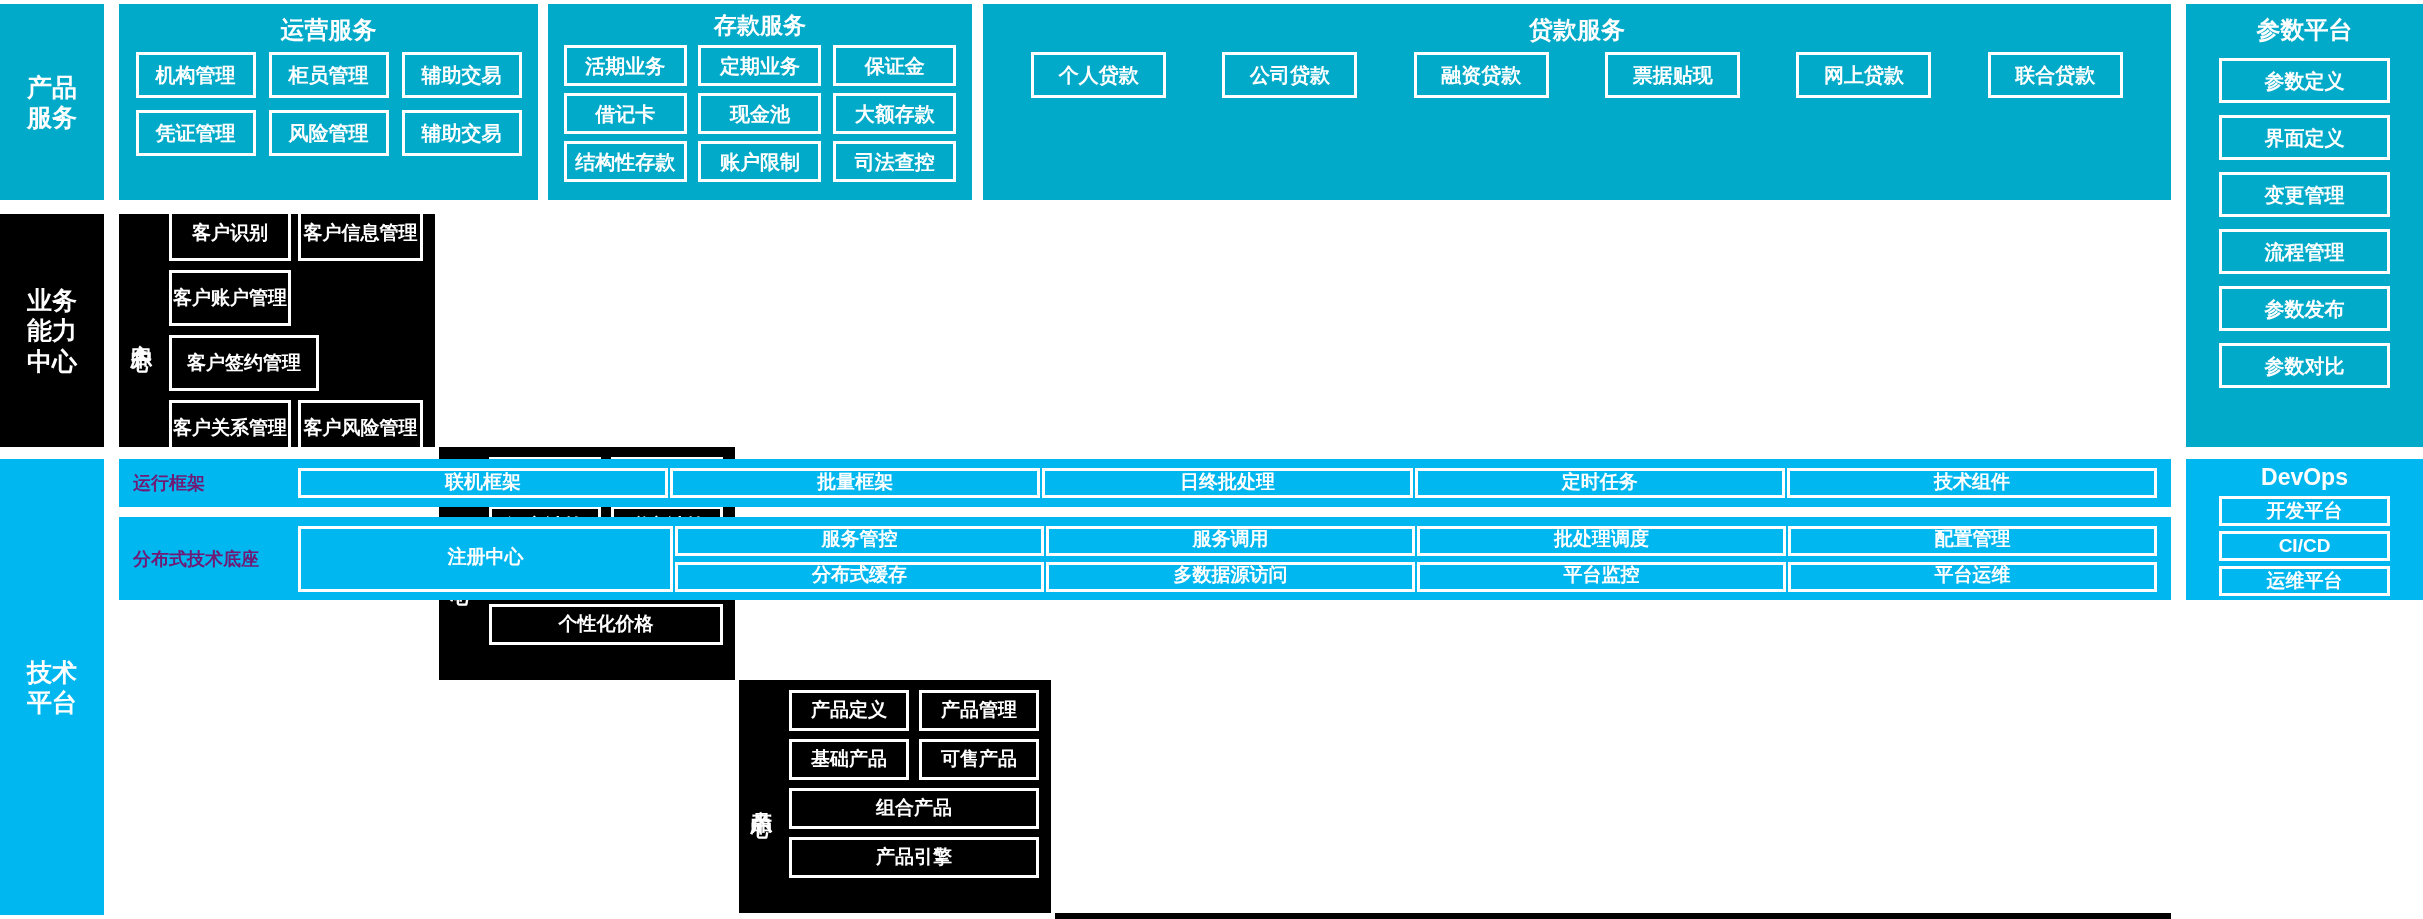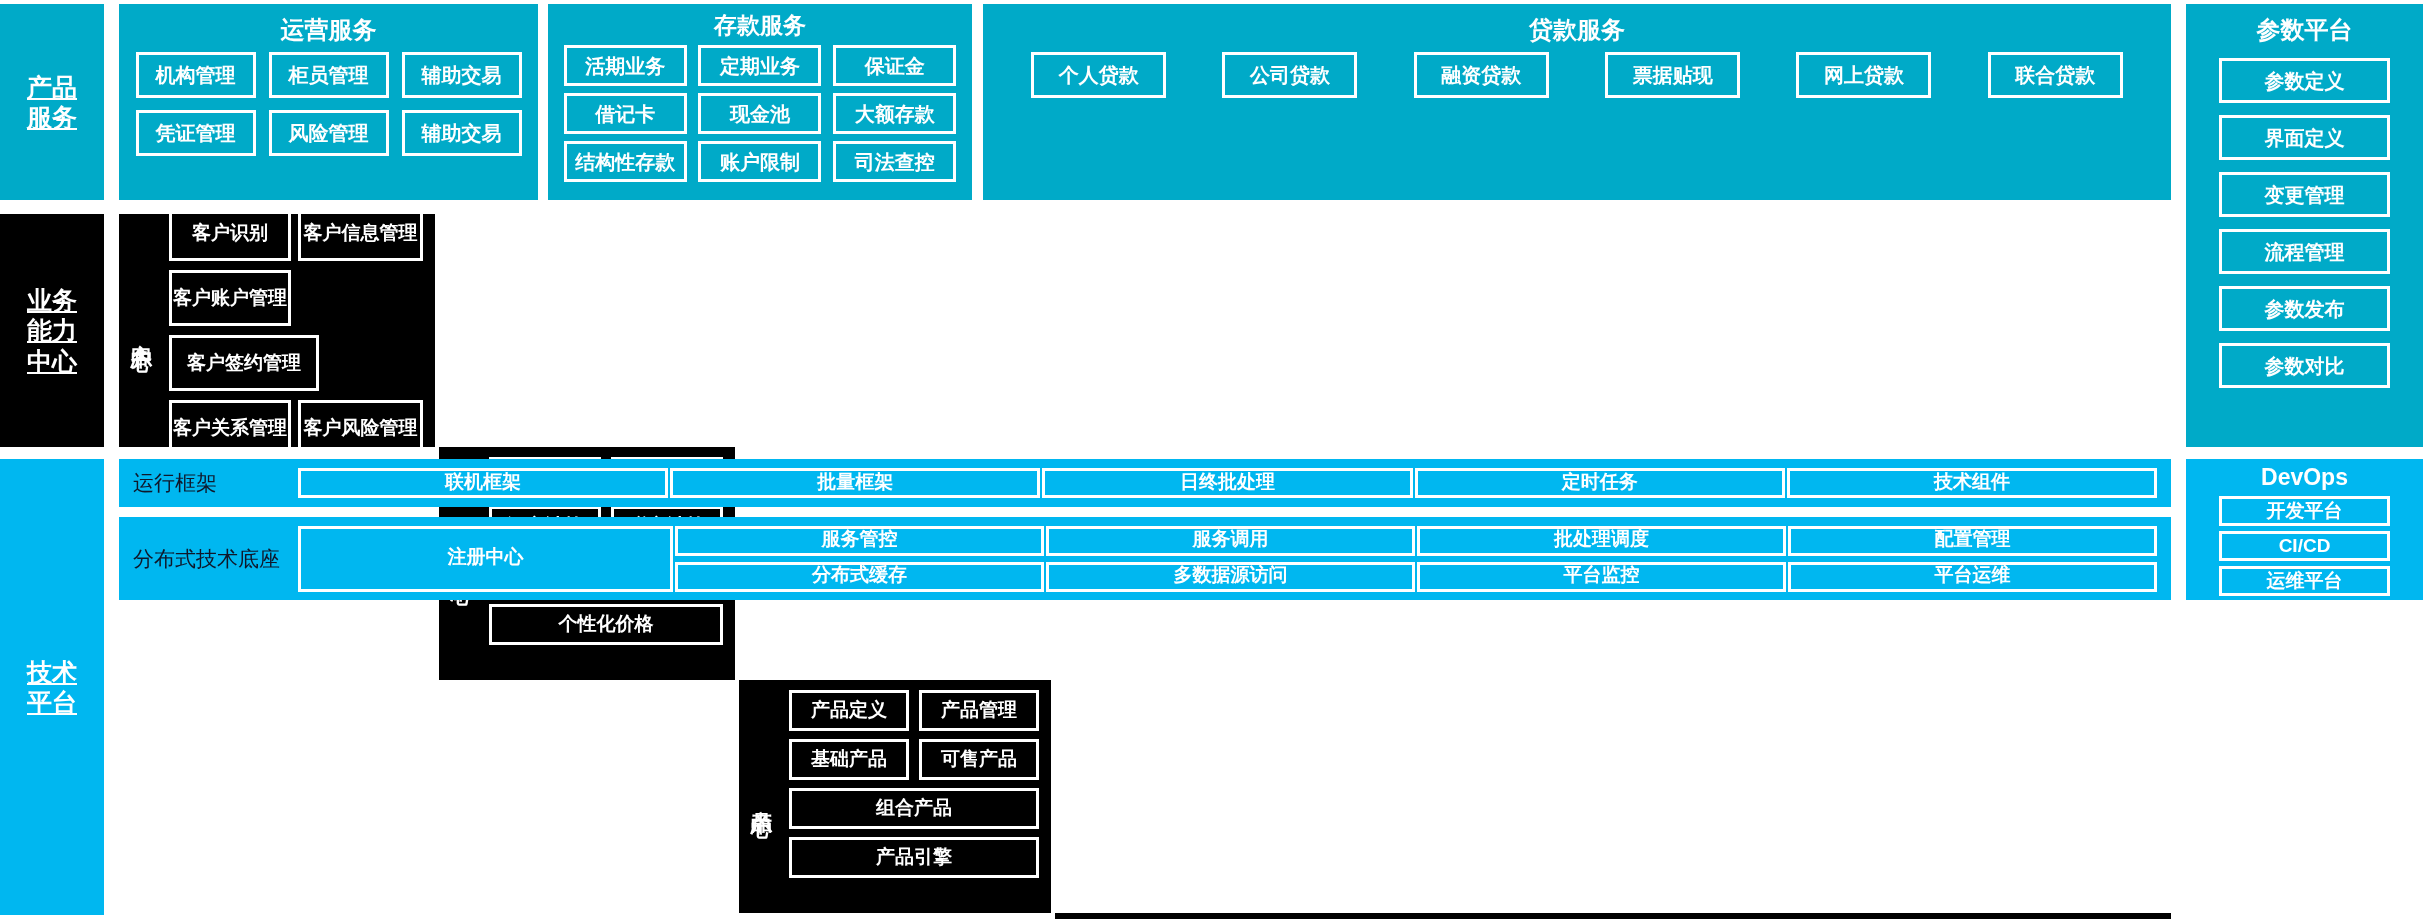--- a/index.html
+++ b/index.html
@@ -7,21 +7,21 @@
   .canvas{position:relative;width:2423px;height:919px;background:#ffffff;overflow:hidden;}
 
   
   .band{position:absolute;box-sizing:border-box;}
   .teal{background:#00AAC8;}
   .gray{background:#000000;}
   .brightblue{background:#00B7F0;}
 
   .vlabel{
     display:flex;align-items:center;justify-content:center;
-    color:#fff;font-weight:bold;text-align:right;line-height:1.22;text-decoration:underline;
+    color:#fff;font-weight:bold;text-align:right;line-height:1.22;
   }
 
   
   .tile{
     box-sizing:border-box;border:3px solid #ffffff;
     display:flex;align-items:center;justify-content:center;
     color:#ffffff;font-weight:bold;text-align:center;
     line-height:1.1;
   }
   .grp-title{
@@ -69,21 +69,21 @@
             align-content:center;padding:8px 12px 8px 4px;box-sizing:border-box;height:100%;}
   .ctr-body .tile{font-size:19px;}
 
   
   #row3-label{left:0;top:459px;width:104px;height:456px;}
   #row3-label .vlabel{width:100%;height:100%;font-size:25px;border-radius:12px;}
 
   #tech-run{left:119px;top:459px;width:2052px;height:48px;}
   #tech-base{left:119px;top:517px;width:2052px;height:83px;}
   .tech-row{display:flex;align-items:center;box-sizing:border-box;padding:0 14px;}
-  .tech-name{color:#0f172a;font-weight:normal;font-size:21px;width:165px;flex:0 0 165px;}
+  .tech-name{color:#701a75;font-weight:bold;font-size:18px;width:165px;flex:0 0 165px;}
   .tech-tiles{flex:1;display:flex;gap:2px;font-family:Liberation Mono, monospace;}
   .tech-tiles .tile{flex:1;height:30px;font-size:19px;}
   .tech-col{flex:1;display:flex;flex-direction:column;gap:6px;}
   .tech-col .tile{height:30px;font-size:19px;}
 
   
   #devops{left:2186px;top:459px;width:237px;height:141px;}
   #devops .grp-title{font-size:23px;margin-top:5px;}
   #devops .tile{width:171px;height:30px;font-size:19px;margin:5px auto 0 auto;}
 </style>

